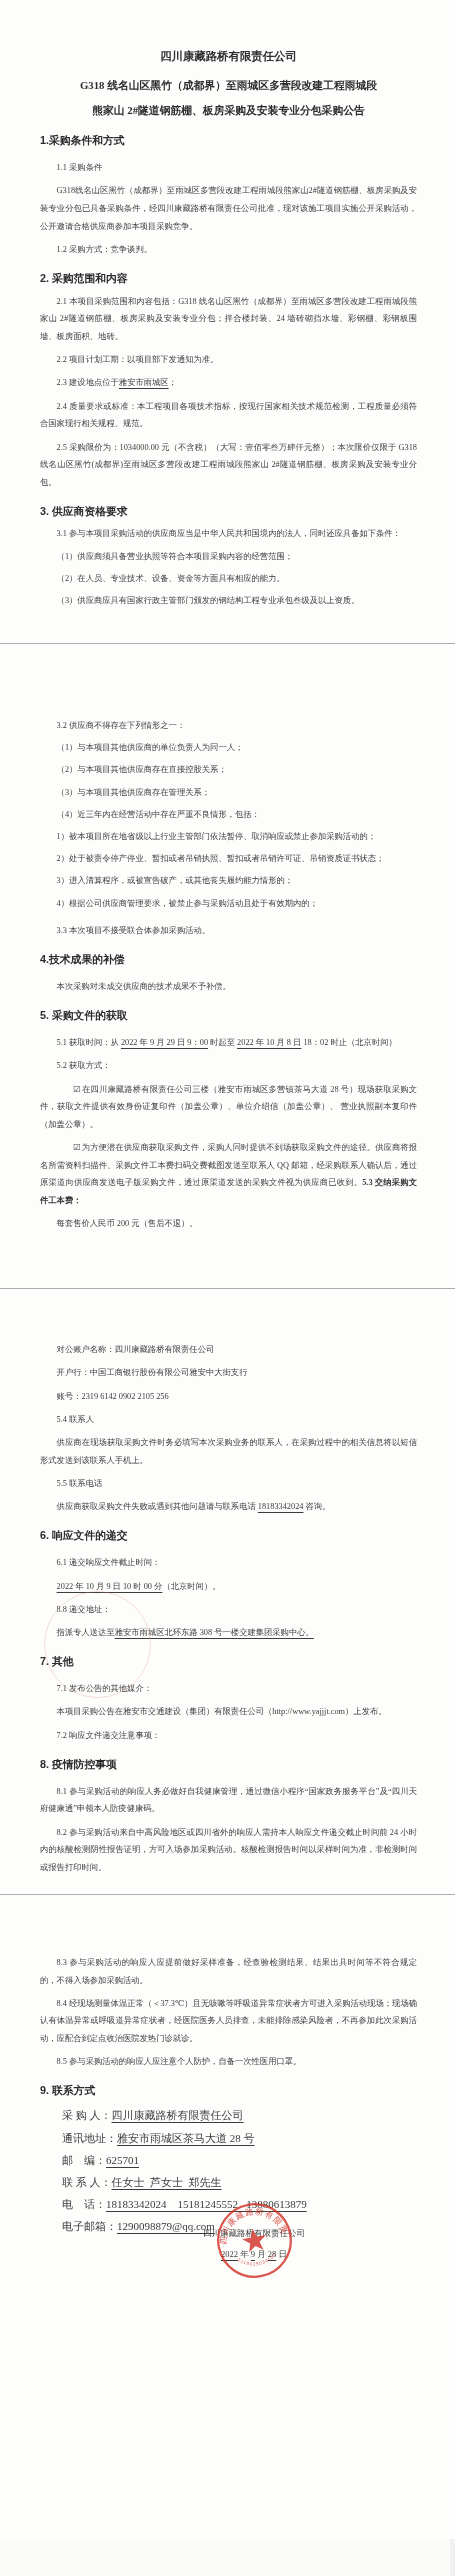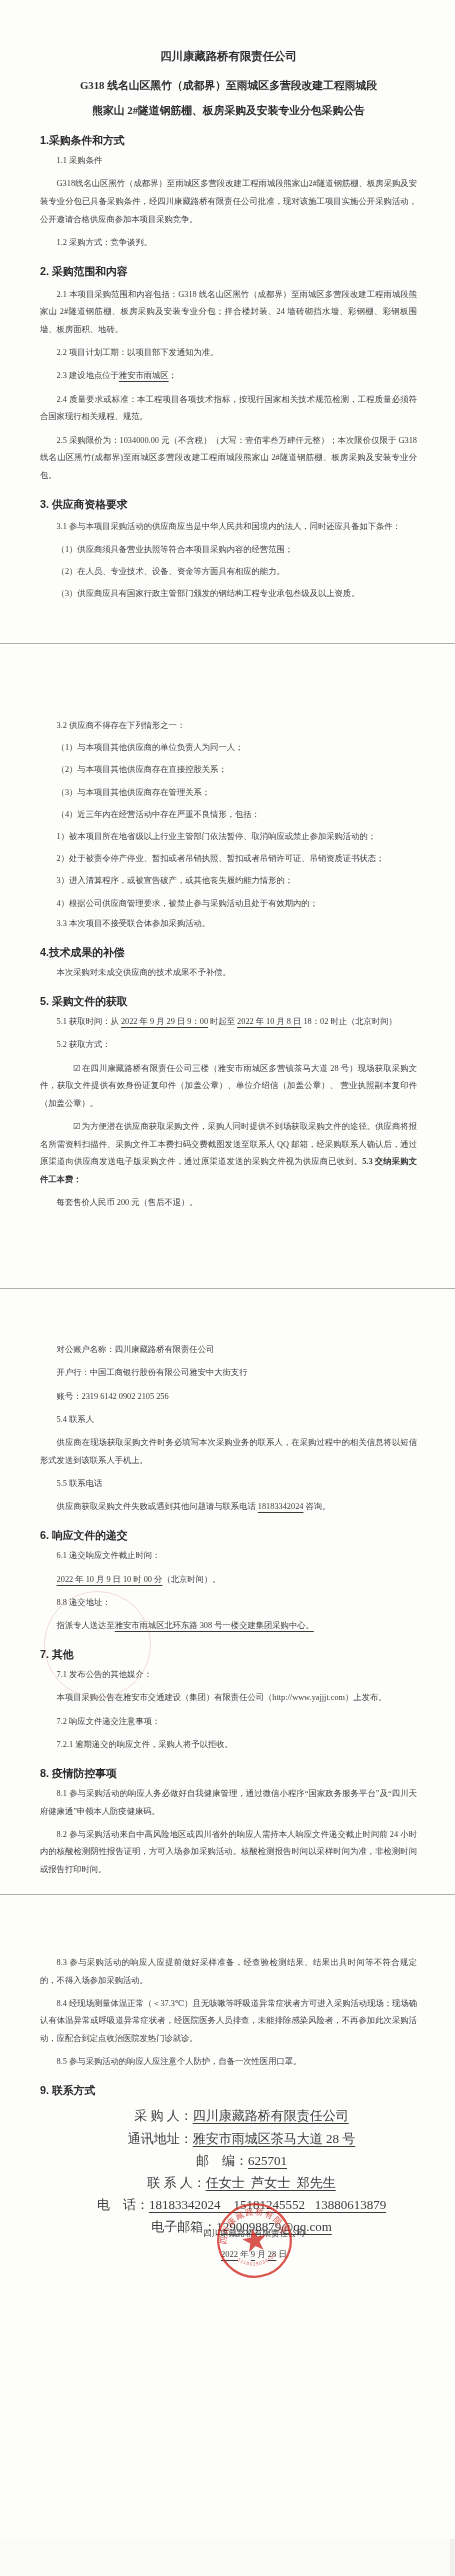--- a/index.html
+++ b/index.html
@@ -12,27 +12,27 @@
   #p3{top:1288px;height:643px;padding-top:52px;border-top:0.6px solid rgba(110,110,110,.55);}
   #p4{top:1894px;height:645px;padding-top:59px;border-top:0.6px solid rgba(110,110,110,.55);}
   .t1{margin:0;text-align:center;font-size:11.4px;line-height:16px;font-weight:700;color:#2e2e2e;}
   .t2{margin:12.5px 0 0;text-align:center;font-size:10.8px;line-height:17px;font-weight:700;color:#2e2e2e;}
   .t3{margin:8px 0 0;text-align:center;font-size:10.8px;line-height:17px;font-weight:700;color:#2e2e2e;}
   .h{margin:11.4px 0 0;font-size:10.8px;line-height:17px;font-weight:700;color:#2c2c2c;
      font-family:"Liberation Sans","DejaVu Sans",sans-serif;}
   .p{margin:5.7px 0 0;font-size:8.3px;line-height:17.6px;color:#3c3c3c;
      text-indent:2em;text-align:justify;}
   .p.tight{margin-top:4.6px;}
-  .p.gap{margin-top:3px;}
+  .p.gap{margin-top:10px;}
   .p.nojust{text-align:left;}
   .u{text-decoration:underline;text-underline-offset:2.8px;text-decoration-thickness:0.6px;}
   .check{display:inline-block;margin-right:1.1px;font-family:"DejaVu Sans",sans-serif;}
   .inline-b{font-weight:700;}
-  .crow{margin:4.6px 0 0;font-size:13px;line-height:17.6px;color:#3c3c3c;
-        padding-left:2em;white-space:pre-wrap;text-align:center;}
+  .crow{margin:4.6px 0 0;font-size:11px;line-height:17.6px;color:#3c3c3c;
+        padding-left:2em;white-space:pre-wrap;}
   .crow .val{text-decoration:underline;text-underline-offset:2.8px;text-decoration-thickness:0.6px;}
   .sig-company{position:absolute;left:203px;top:333px;font-size:8.5px;color:#3c3c3c;margin:0;}
   .sig-date{position:absolute;left:221px;top:354px;font-size:8.5px;color:#3c3c3c;margin:0;white-space:pre;}
   .stamp{position:absolute;left:212px;top:303px;transform:rotate(-10deg);opacity:.9;}
   .ghost-stamp{position:absolute;left:44px;top:302px;width:105px;height:105px;border-radius:50%;
                border:1.7px solid rgba(214,130,124,.28);}
 </style>
 </head>
 <body>
 
@@ -97,21 +97,20 @@
     <p class="h">6. 响应文件的递交</p>
     <p class="p gap">6.1 递交响应文件截止时间：</p>
     <p class="p"><span class="u">2022 年 10 月 9 日 10 时 00 分</span><span>（北京时间）。</span></p>
     <p class="p">8.8 递交地址：</p>
     <p class="p"><span>指派专人送达至</span><span class="u">雅安市雨城区北环东路 308 号一楼交建集团采购中心。</span></p>
 
     <p class="h">7. 其他</p>
     <p class="p gap">7.1 发布公告的其他媒介：</p>
     <p class="p">本项目采购公告在雅安市交通建设（集团）有限责任公司（http://www.yajjjt.com）上发布。</p>
     <p class="p">7.2 响应文件递交注意事项：</p>
-    <p class="p">7.2.1 逾期递交的响应文件，采购人将予以拒收。</p>
 
     <p class="h">8. 疫情防控事项</p>
     <p class="p gap">8.1 参与采购活动的响应人务必做好自我健康管理，通过微信小程序“国家政务服务平台”及“四川天府健康通”申领本人防疫健康码。</p>
     <p class="p">8.2 参与采购活动来自中高风险地区或四川省外的响应人需持本人响应文件递交截止时间前 24 小时内的核酸检测阴性报告证明，方可入场参加采购活动。核酸检测报告时间以采样时间为准，非检测时间或报告打印时间。</p>
 
     <div class="ghost-stamp"></div>
   </div>
 
   <div class="page" id="p4">
     <p class="p" style="margin-top:0">8.3 参与采购活动的响应人应提前做好采样准备，经查验检测结果、结果出具时间等不符合规定的，不得入场参加采购活动。</p>

